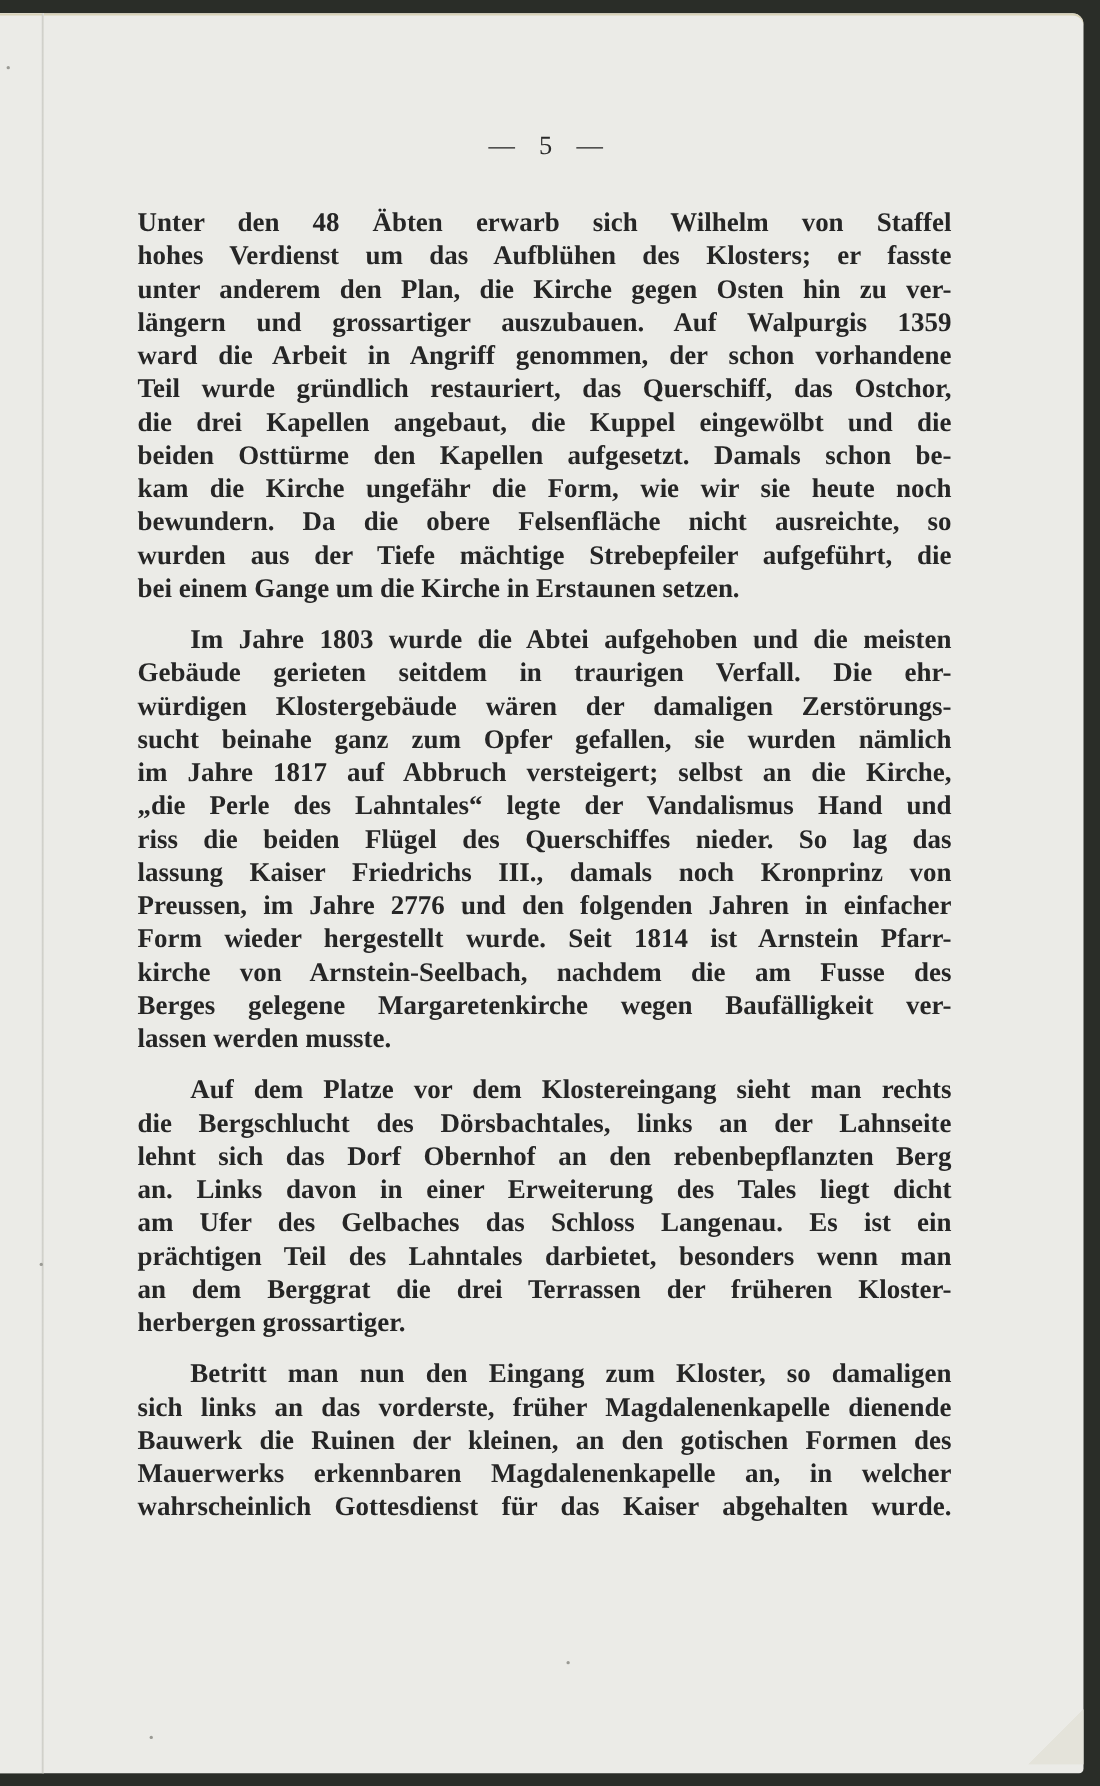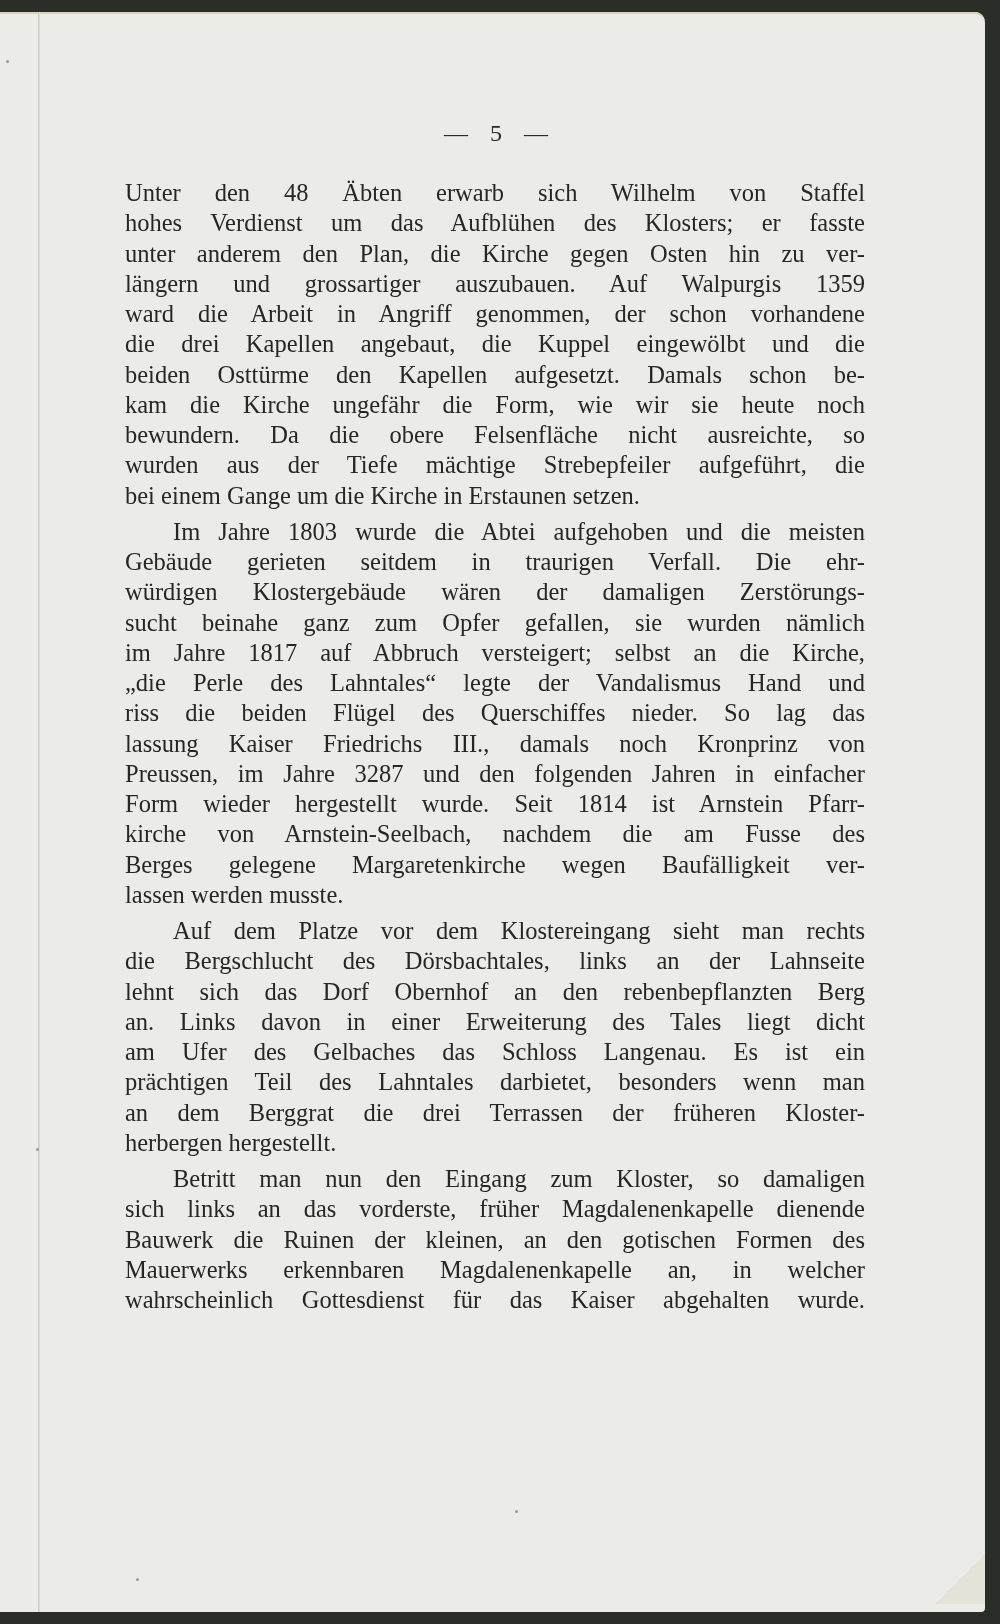--- a/index.html
+++ b/index.html
@@ -62,21 +62,22 @@
     .text-block {
       position: absolute;
       left: 125px;
       top: 172px;
       width: 740px;
       color: #262626;
       font-size: 24.5px;
       line-height: 30.25px;
     }
     .para {
-      margin: 6px 0 6px 0;
+      margin: 16px 0 6px 0;
+      font-weight: bold;
     }
     .line {
       display: block;
       text-align: justify;
       text-align-last: justify;
       white-space: nowrap;
       height: 30.25px;
     }
     .line.last {
       text-align-last: left;
@@ -107,51 +108,52 @@
 
 <div class="page-number">— 5 —</div>
 
 <div class="text-block">
   <div class="para">
     <span class="line">Unter den 48 Äbten erwarb sich Wilhelm von Staffel</span>
     <span class="line">hohes Verdienst um das Aufblühen des Klosters; er fasste</span>
     <span class="line">unter anderem den Plan, die Kirche gegen Osten hin zu ver-</span>
     <span class="line">längern und grossartiger auszubauen. Auf Walpurgis 1359</span>
     <span class="line">ward die Arbeit in Angriff genommen, der schon vorhandene</span>
+    <span class="line">Teil wurde gründlich restauriert, das Querschiff, das Ostchor,</span>
     <span class="line">die drei Kapellen angebaut, die Kuppel eingewölbt und die</span>
     <span class="line">beiden Osttürme den Kapellen aufgesetzt. Damals schon be-</span>
     <span class="line">kam die Kirche ungefähr die Form, wie wir sie heute noch</span>
     <span class="line">bewundern. Da die obere Felsenfläche nicht ausreichte, so</span>
     <span class="line">wurden aus der Tiefe mächtige Strebepfeiler aufgeführt, die</span>
     <span class="line last">bei einem Gange um die Kirche in Erstaunen setzen.</span>
   </div>
   <div class="para">
     <span class="line indent">Im Jahre 1803 wurde die Abtei aufgehoben und die meisten</span>
     <span class="line">Gebäude gerieten seitdem in traurigen Verfall. Die ehr-</span>
     <span class="line">würdigen Klostergebäude wären der damaligen Zerstörungs-</span>
     <span class="line">sucht beinahe ganz zum Opfer gefallen, sie wurden nämlich</span>
     <span class="line">im Jahre 1817 auf Abbruch versteigert; selbst an die Kirche,</span>
     <span class="line">„die Perle des Lahntales“ legte der Vandalismus Hand und</span>
     <span class="line">riss die beiden Flügel des Querschiffes nieder. So lag das</span>
     <span class="line">lassung Kaiser Friedrichs III., damals noch Kronprinz von</span>
-    <span class="line">Preussen, im Jahre 3287 und den folgenden Jahren in einfacher</span>
+    <span class="line">Preussen, im Jahre 2776 und den folgenden Jahren in einfacher</span>
     <span class="line">Form wieder hergestellt wurde. Seit 1814 ist Arnstein Pfarr-</span>
     <span class="line">kirche von Arnstein-Seelbach, nachdem die am Fusse des</span>
     <span class="line">Berges gelegene Margaretenkirche wegen Baufälligkeit ver-</span>
     <span class="line last">lassen werden musste.</span>
   </div>
   <div class="para">
     <span class="line indent">Auf dem Platze vor dem Klostereingang sieht man rechts</span>
     <span class="line">die Bergschlucht des Dörsbachtales, links an der Lahnseite</span>
     <span class="line">lehnt sich das Dorf Obernhof an den rebenbepflanzten Berg</span>
     <span class="line">an. Links davon in einer Erweiterung des Tales liegt dicht</span>
     <span class="line">am Ufer des Gelbaches das Schloss Langenau. Es ist ein</span>
     <span class="line">prächtigen Teil des Lahntales darbietet, besonders wenn man</span>
     <span class="line">an dem Berggrat die drei Terrassen der früheren Kloster-</span>
-    <span class="line last">herbergen hergestellt.</span>
+    <span class="line last">herbergen grossartiger.</span>
   </div>
   <div class="para">
     <span class="line indent">Betritt man nun den Eingang zum Kloster, so damaligen</span>
     <span class="line">sich links an das vorderste, früher Magdalenenkapelle dienende</span>
     <span class="line">Bauwerk die Ruinen der kleinen, an den gotischen Formen des</span>
     <span class="line">Mauerwerks erkennbaren Magdalenenkapelle an, in welcher</span>
     <span class="line">wahrscheinlich Gottesdienst für das Kaiser abgehalten wurde.</span>
   </div>
 </div>
 

